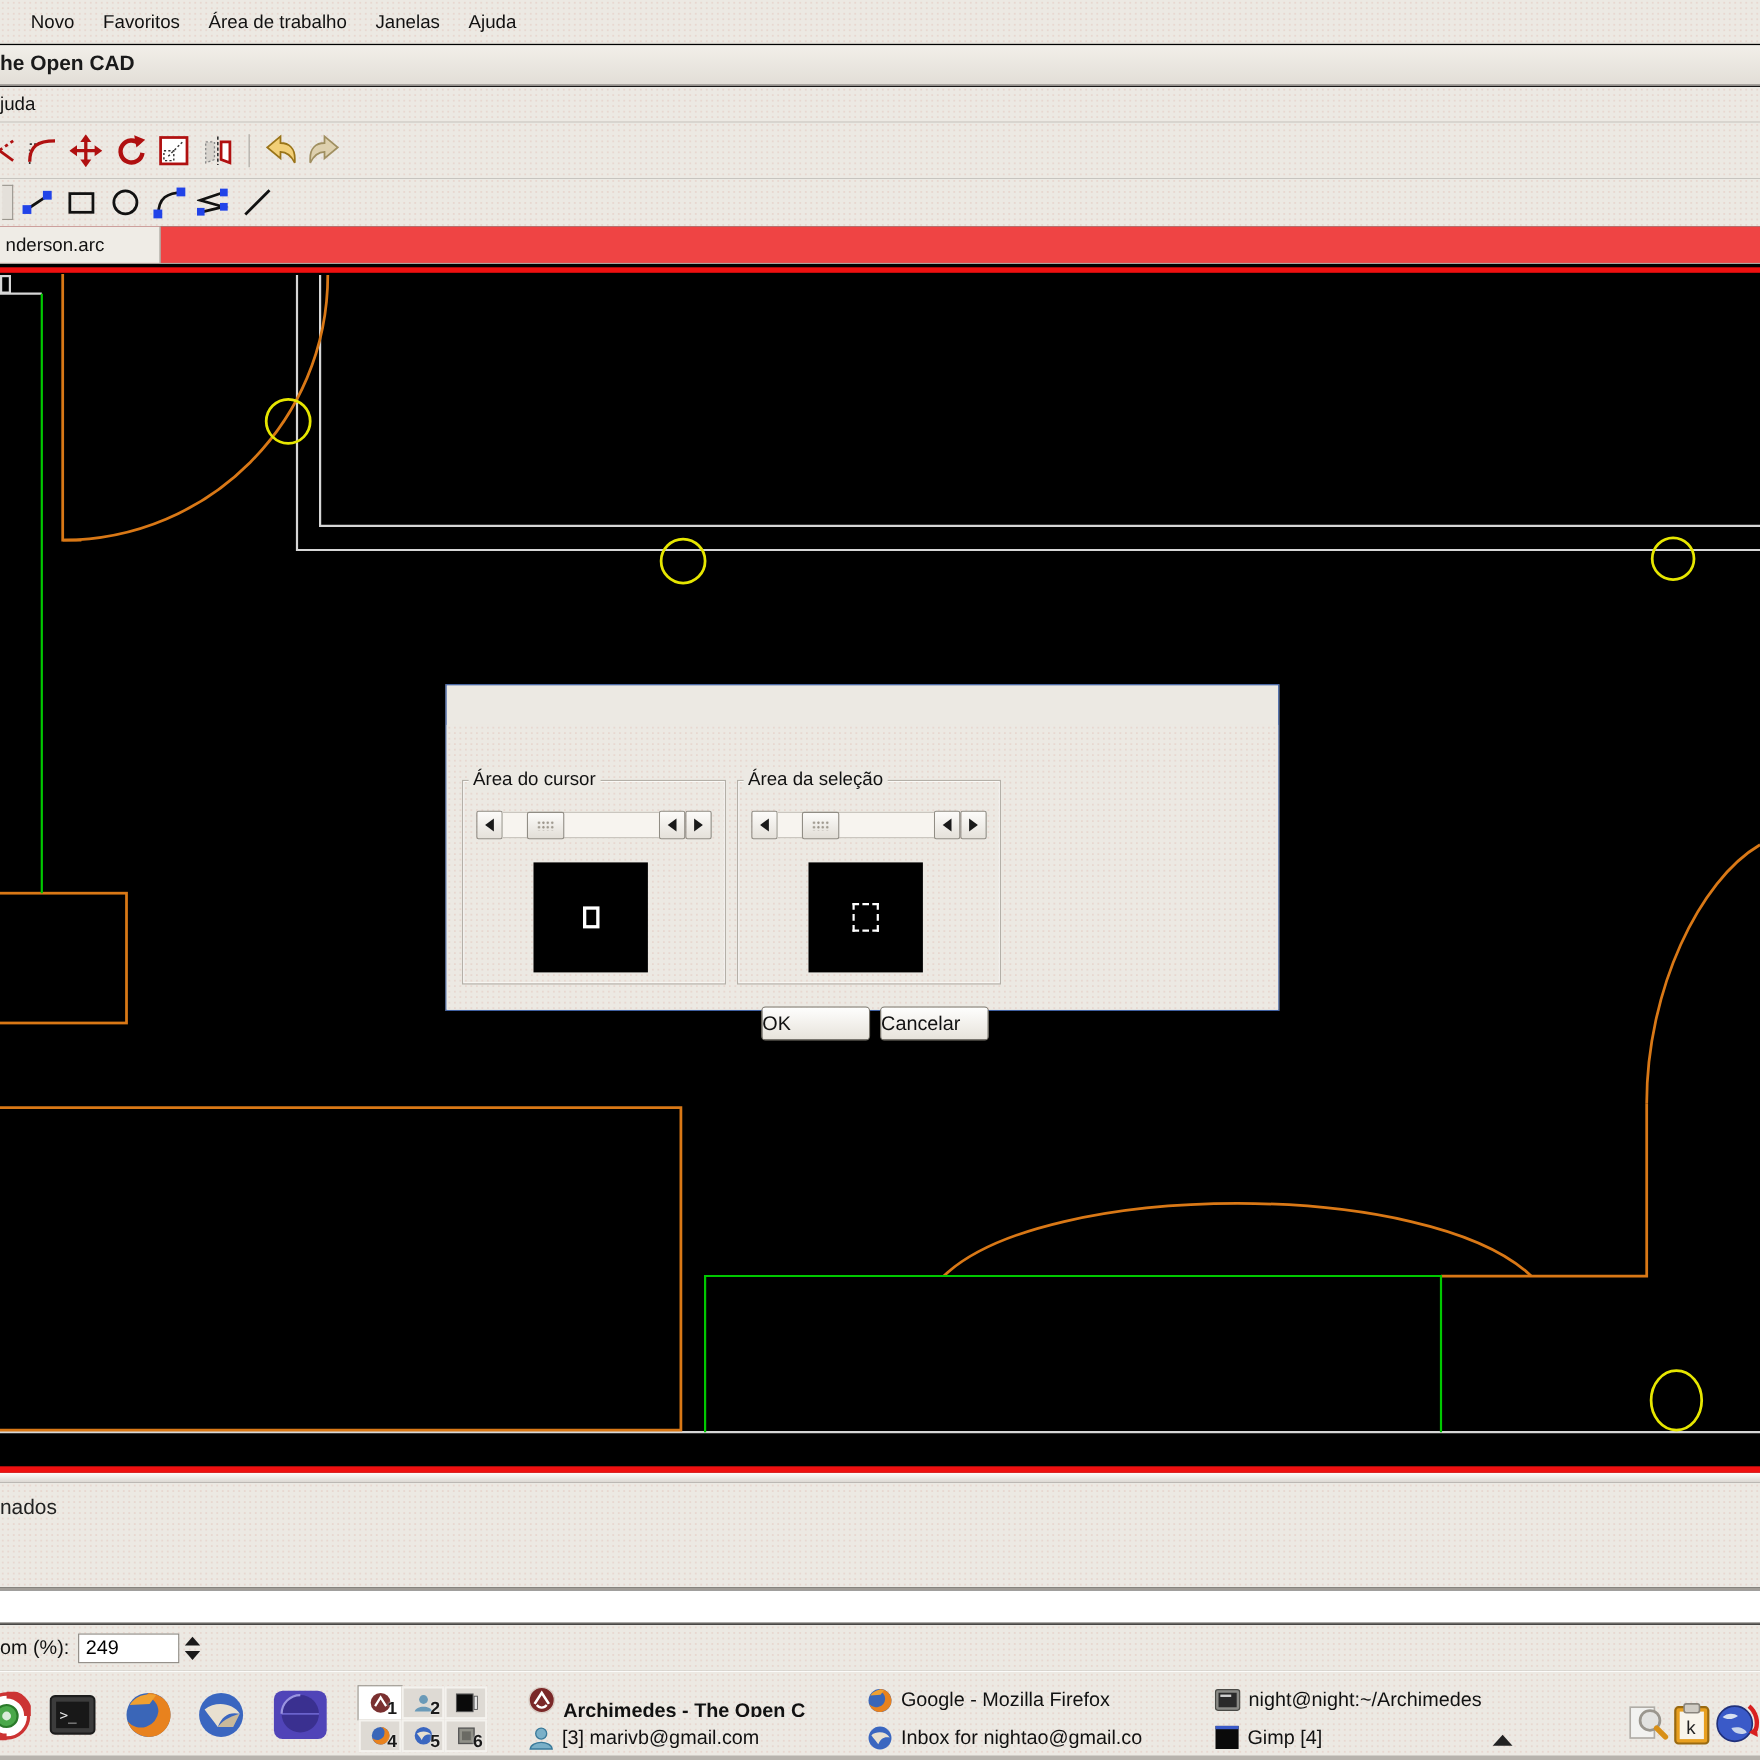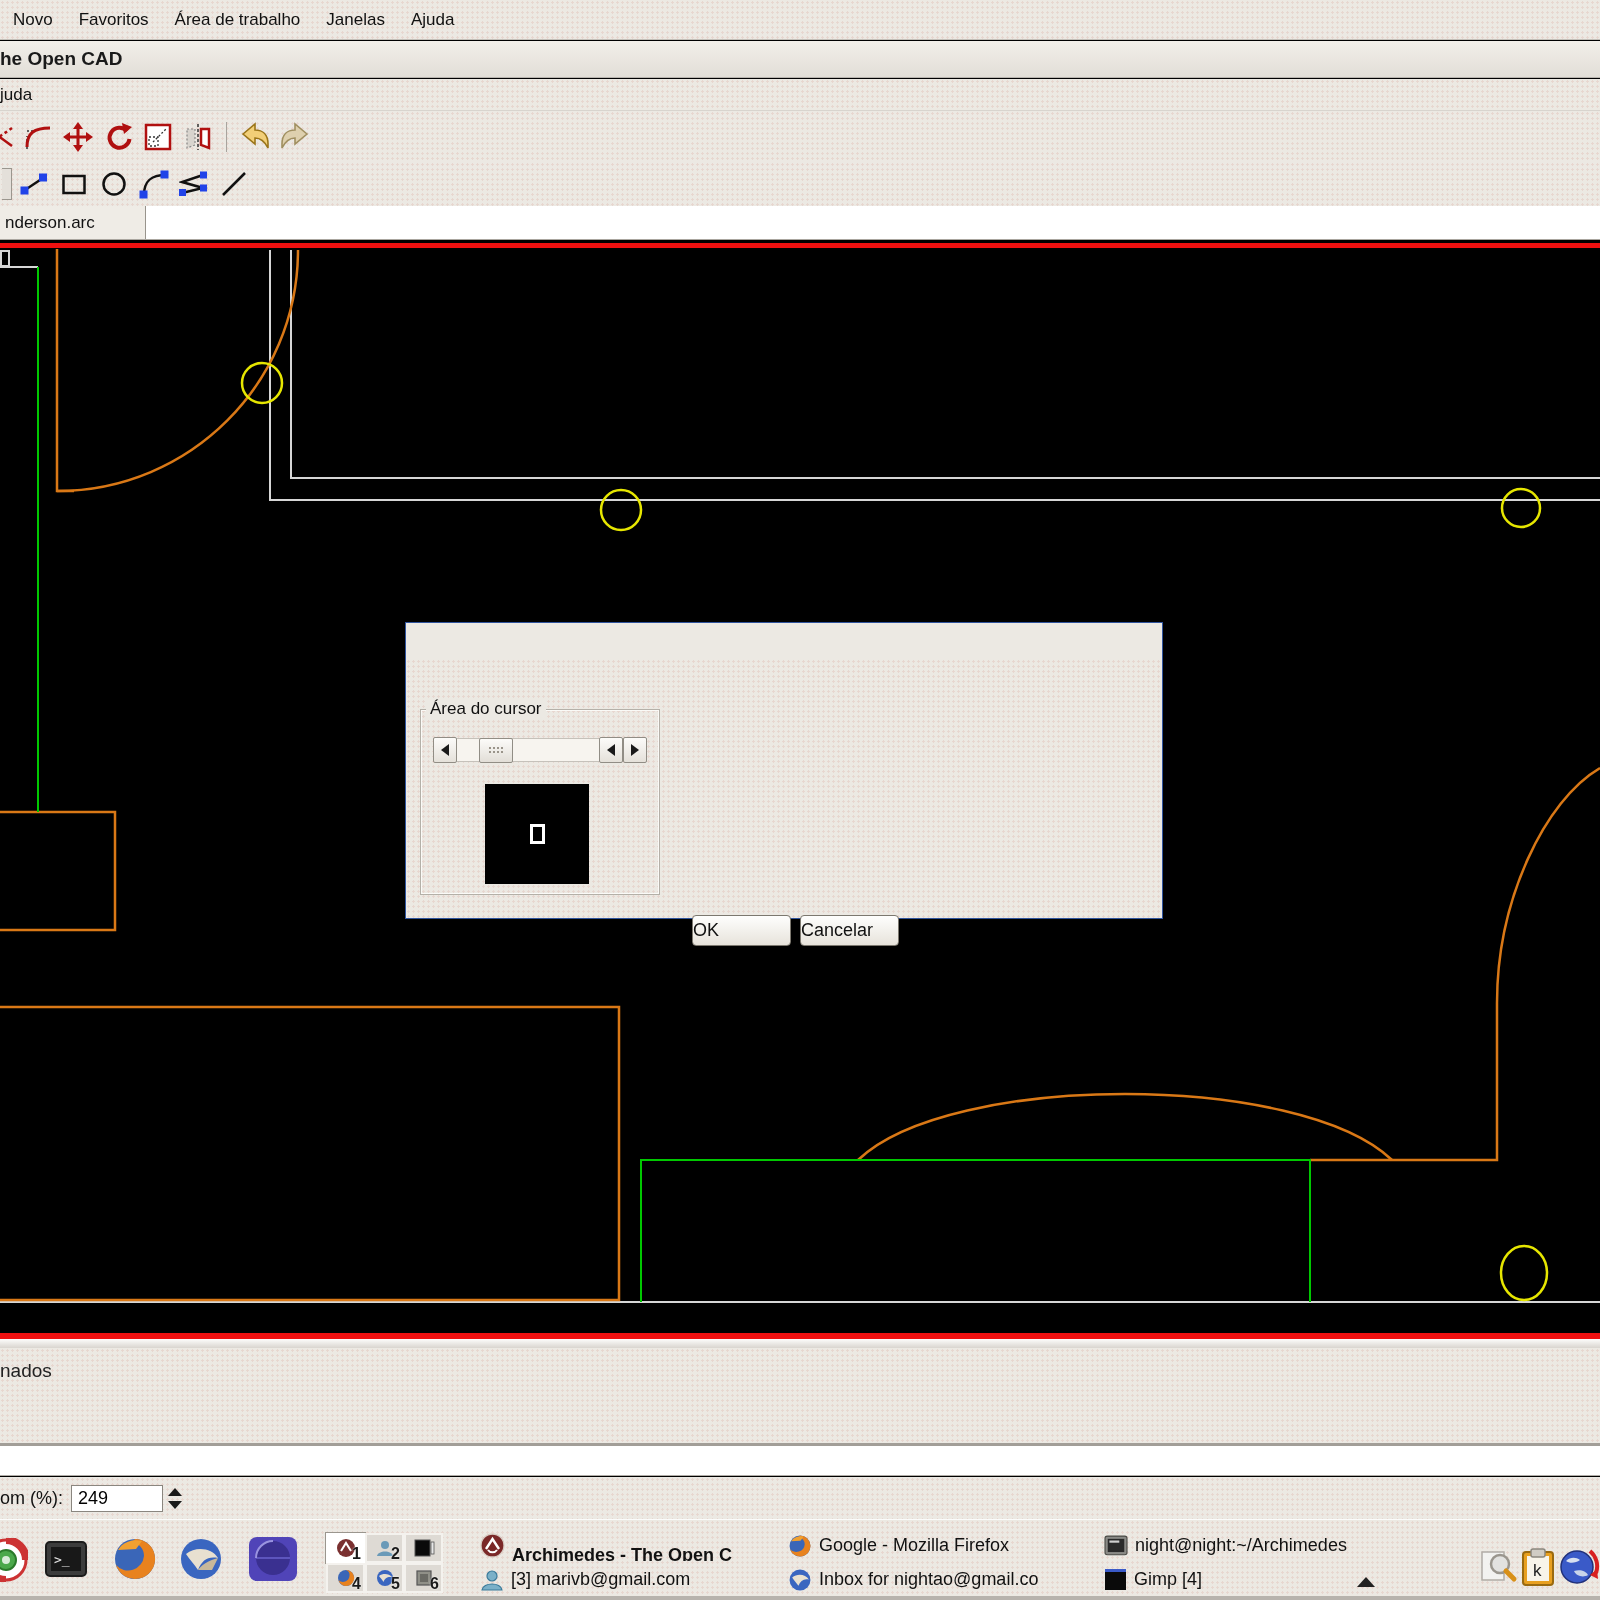--- a/index.html
+++ b/index.html
@@ -5,32 +5,32 @@
   * { margin:0; padding:0; box-sizing:border-box; }
   html,body { width:1600px; height:1600px; }
   body { font-family:"Liberation Sans", sans-serif; background:#000; position:relative; overflow:hidden; }
   .tex { background-color:#ece9e3;
          background-image:radial-gradient(circle, rgba(215,150,140,.22) 1px, transparent 1.3px);
          background-size:5px 5px; }
   .abs { position:absolute; }
 
   
   .menubar1 { left:0; top:0; width:1600px; height:40px; border-bottom:1px solid #c3bfb8;
-              display:flex; align-items:center; gap:26px; padding-left:13px; font-size:17px; color:#111; }
+              display:flex; align-items:center; gap:26px; padding-left:28px; font-size:17px; color:#111; }
   .menubar1 span { cursor:default; }
   .wm-title { left:0; top:41px; width:1600px; height:37px; background:linear-gradient(#f2efe9,#e2ded7);
               border-bottom:1px solid #b8b4ae; display:flex; align-items:center; font-weight:bold;
               font-size:19px; color:#1a1a1a; }
   .menubar2 { left:0; top:79px; width:1600px; height:32px; display:flex; align-items:center;
               font-size:17px; color:#111; border-bottom:1px solid #d8d4ce; }
   .toolbar { left:0; top:111px; width:1600px; height:51px; display:flex; align-items:center; overflow:hidden; }
   .toolbar2 { top:162px; height:44px; }
   .tbtn { width:40px; height:40px; display:flex; align-items:center; justify-content:center; flex:0 0 auto; }
   .tsep { width:1px; height:30px; background:#a8a49e; margin:0 8px; flex:0 0 auto; }
-  .tabbar { left:0; top:206px; width:1600px; height:34px; background:#ffffff; border-bottom:1px solid #aaa69f; }
+  .tabbar { left:0; top:206px; width:1600px; height:34px; background:#ef4444; border-bottom:1px solid #aaa69f; }
   .tab-active { position:absolute; left:0; top:0; width:146px; height:33px; background:#efece6;
                 border-right:1px solid #98948c; display:flex; align-items:center; padding-left:5px;
                 font-size:17px; color:#111; }
 
   
   .canvas { left:0; top:240px; width:1600px; height:1093px; background:#000; }
   .redline2 { left:0; top:1333px; width:1600px; height:6px; }
   .below-red { left:0; top:1339px; width:1600px; height:9px; background:linear-gradient(#fdfdfc,#d9d5cf); }
 
   
@@ -264,20 +264,40 @@
           </div>
         <div class="sbtn">
             <span class="arrR"></span>
           </div>
       </div>
       <div class="preview" style="left:64px">
         <div class="mark-cursor"></div>
       </div>
     </div>
 
+    <div class="grp" style="left:264px;width:240px">
+      <span class="legend">Área da seleção</span>
+      <div class="sbar">
+        <div class="sbtn">
+            <span class="arrL"></span>
+          </div>
+        <div class="strack">
+          <div class="sthumb"></div>
+        </div>
+        <div class="sbtn">
+            <span class="arrL"></span>
+          </div>
+        <div class="sbtn">
+            <span class="arrR"></span>
+          </div>
+      </div>
+      <div class="preview" style="left:64px">
+        <div class="mark-sel"></div>
+      </div>
+    </div>
 
 
     <div class="btnrow">
       <div class="pbtn" style="left:286px">OK</div>
       <div class="pbtn" style="left:394px">Cancelar</div>
     </div>
   </div>
 </div>
 
 <div class="abs redline2" style="background: rgb(238, 16, 16);"></div>

